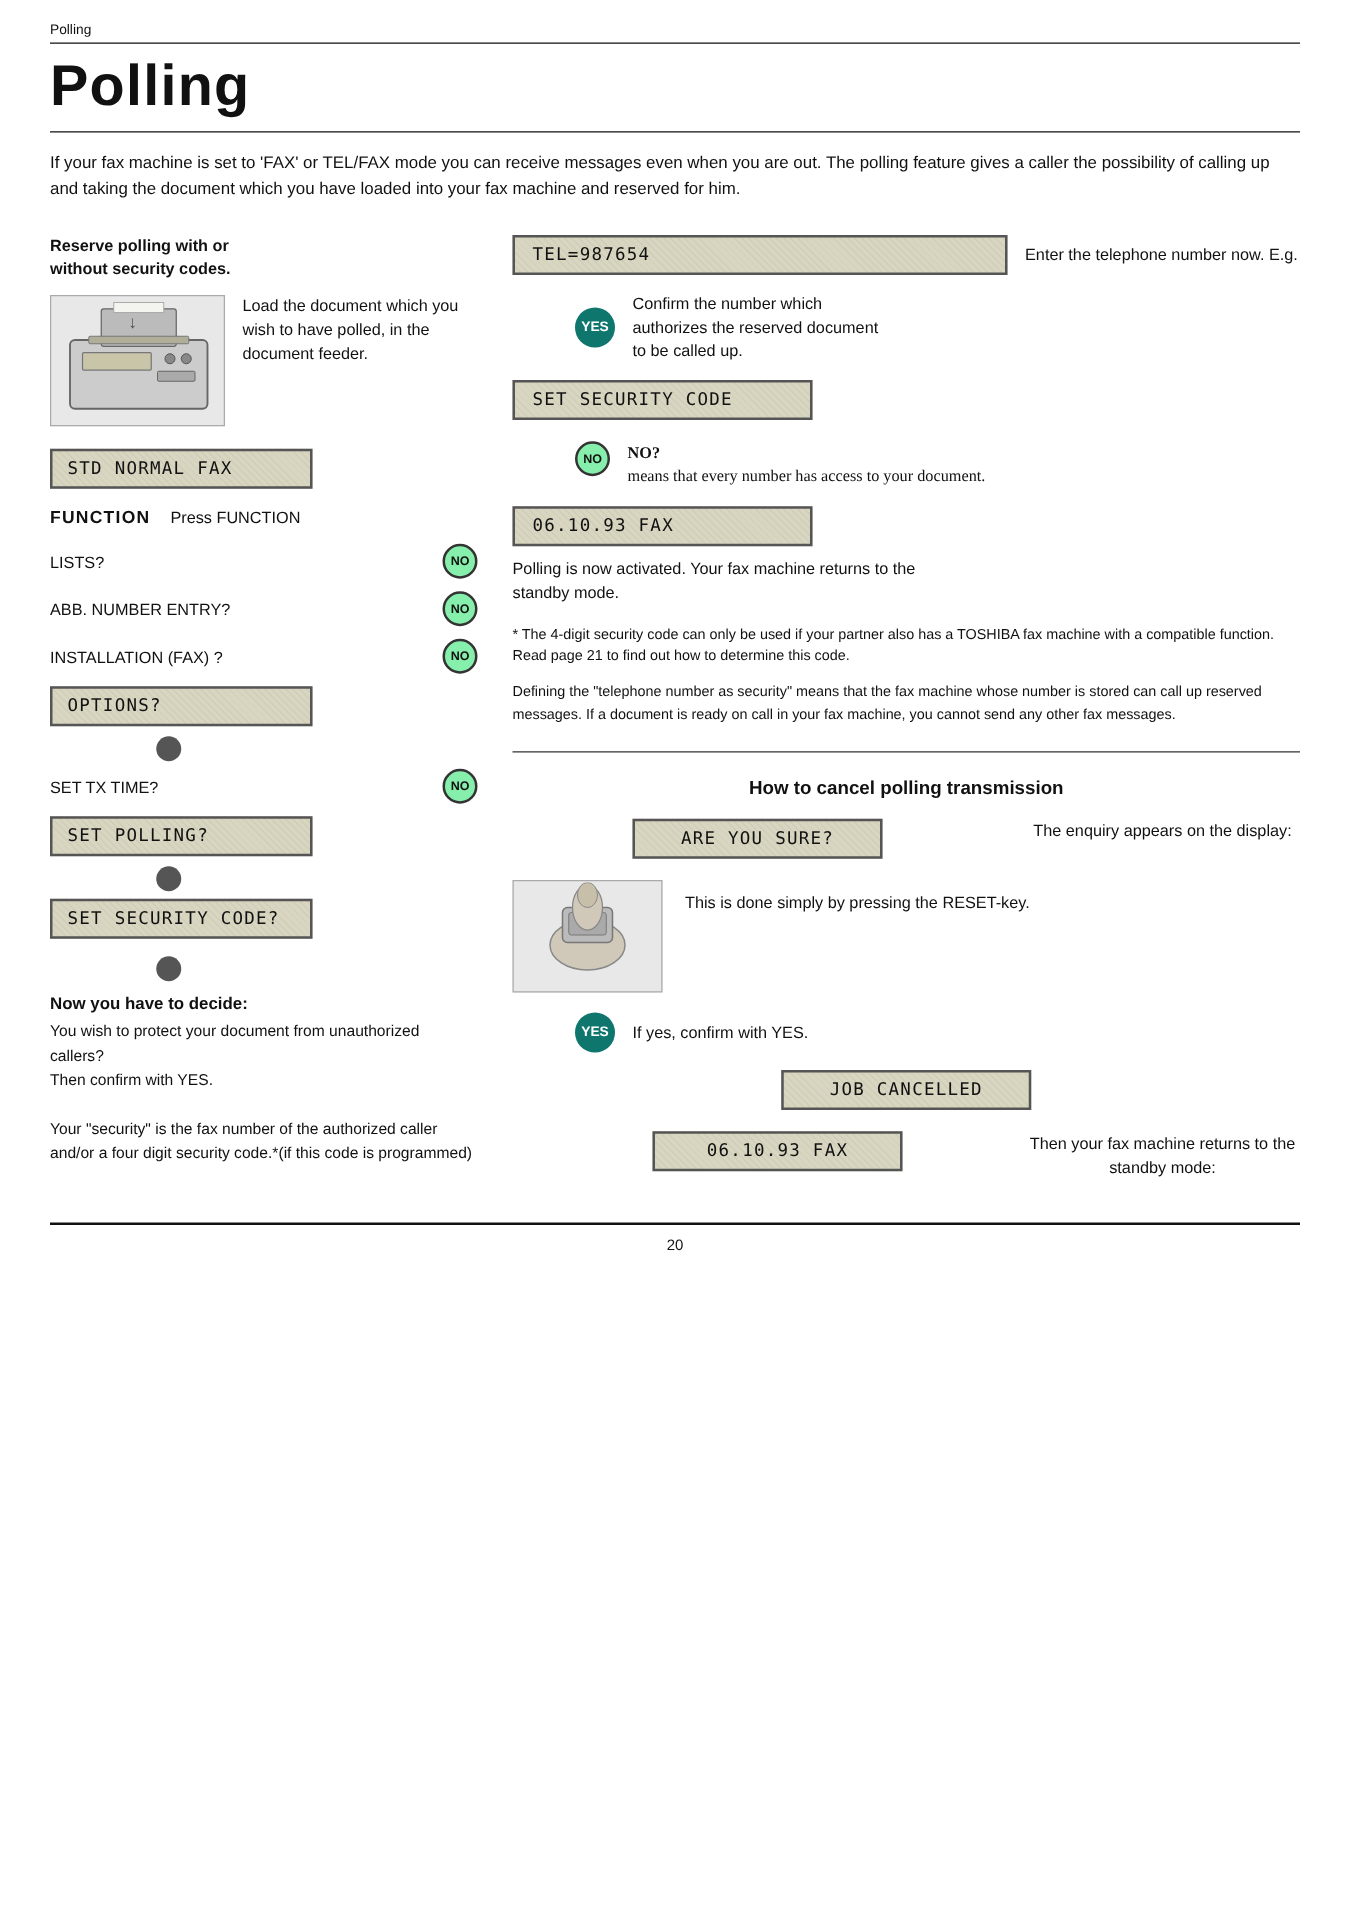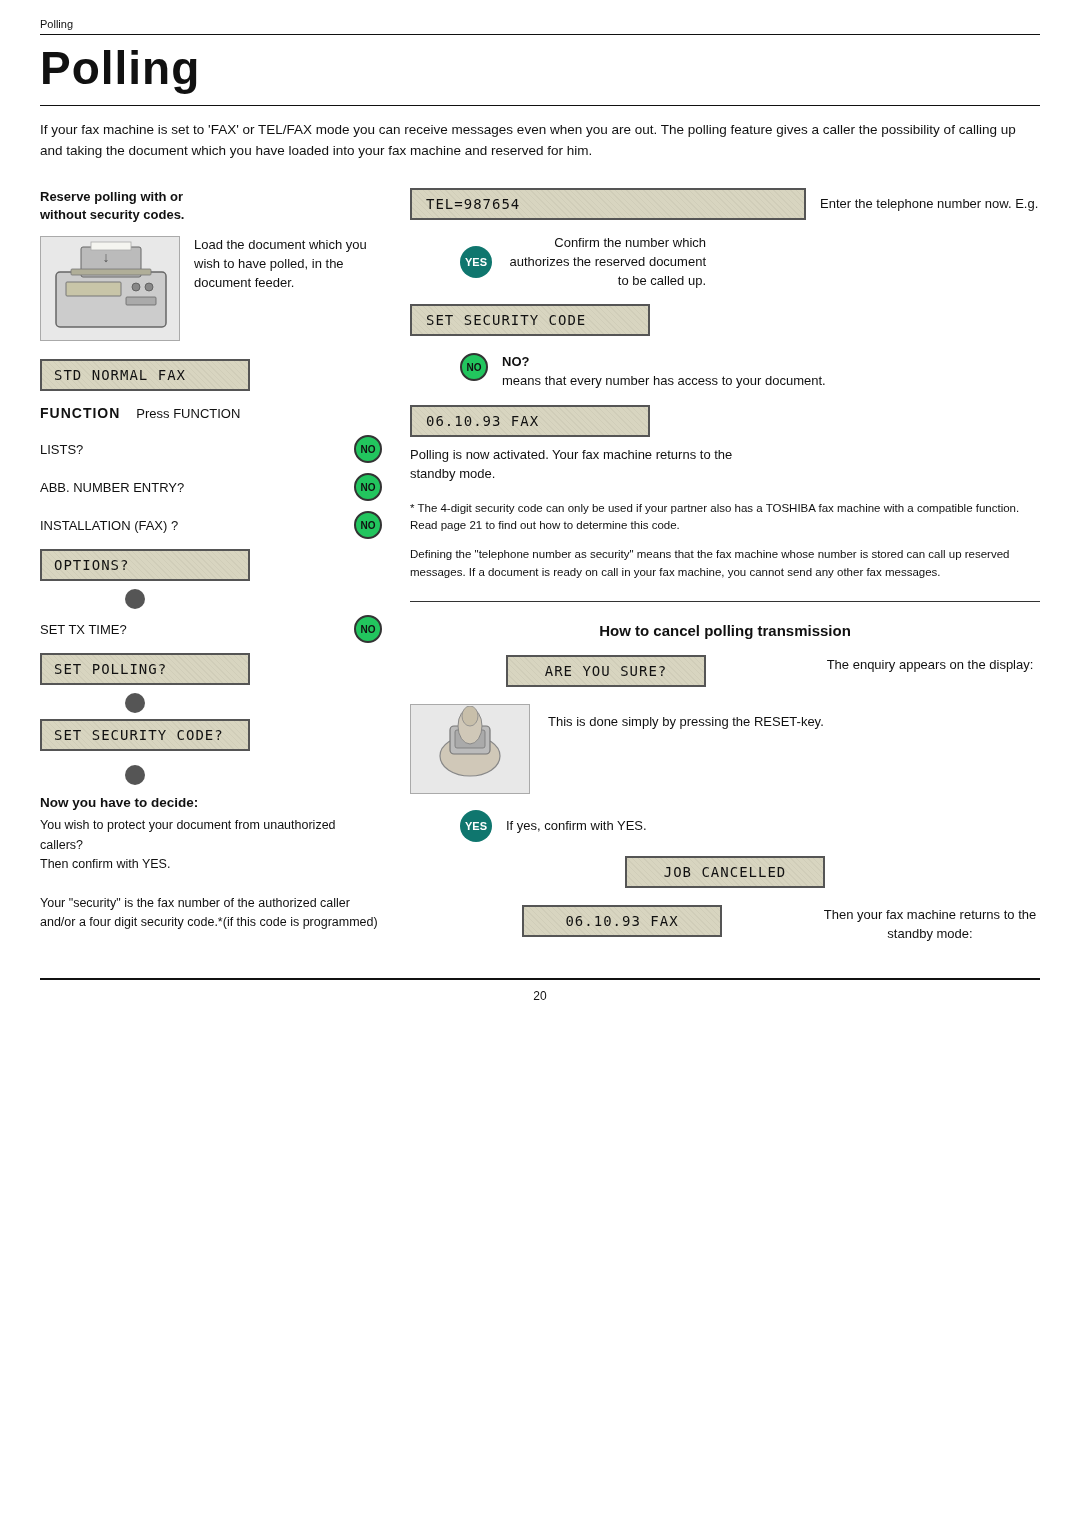--- a/index.html
+++ b/index.html
@@ -105,21 +105,21 @@
     .circle-btn {
       width: 28px;
       height: 28px;
       border: 2px solid #333;
       border-radius: 50%;
       display: flex;
       align-items: center;
       justify-content: center;
       font-size: 10px;
       font-weight: bold;
-      background: #22c55e;
+      background: #86efac;
       flex-shrink: 0;
     }
 
     .circle-btn-filled {
       width: 20px;
       height: 20px;
       border-radius: 50%;
       background: #555;
       display: inline-block;
       flex-shrink: 0;
@@ -365,35 +365,35 @@
             <span>TEL=987654</span>
           </div>
         </div>
         <div style="width:220px; font-size:13px; line-height:1.5;">
           <span>Enter the telephone number now. E.g.</span>
         </div>
       </div>
 
       <div style="display:flex; align-items:center; gap:14px; margin-bottom:14px; padding-left:50px;">
         <div class="yes-btn">YES</div>
-        <div style="font-size:13px; line-height:1.45; width:200px;text-align:right;">
+        <div style="font-size:13px; line-height:1.45; width:200px;">
           <span>Confirm the number which authorizes the reserved document to be called up.</span>
         </div>
       </div>
 
       <div style="margin-bottom:14px;">
         <div class="right-lcd-box" style="position:relative; overflow:hidden; min-width:240px; display:inline-block;">
           <div class="lcd-hatch"></div>
           <span>SET SECURITY CODE</span>
         </div>
       </div>
 
       <div style="display:flex; align-items:flex-start; gap:14px; margin-bottom:14px; padding-left:50px;">
         <div class="circle-btn">NO</div>
-        <div style="font-size:13px; line-height:1.45;">
+        <div style="font-size:13px; line-height:1.45;font-family:Liberation Serif, serif;">
           <div style="font-weight:bold;">NO?</div>
           <div><span>means that every number has access to your document.</span></div>
         </div>
       </div>
 
       <div style="margin-bottom:16px;">
         <div class="right-lcd-box" style="position:relative; overflow:hidden; display:inline-block; min-width:240px;">
           <div class="lcd-hatch"></div>
           <span>06.10.93         FAX</span>
         </div>

